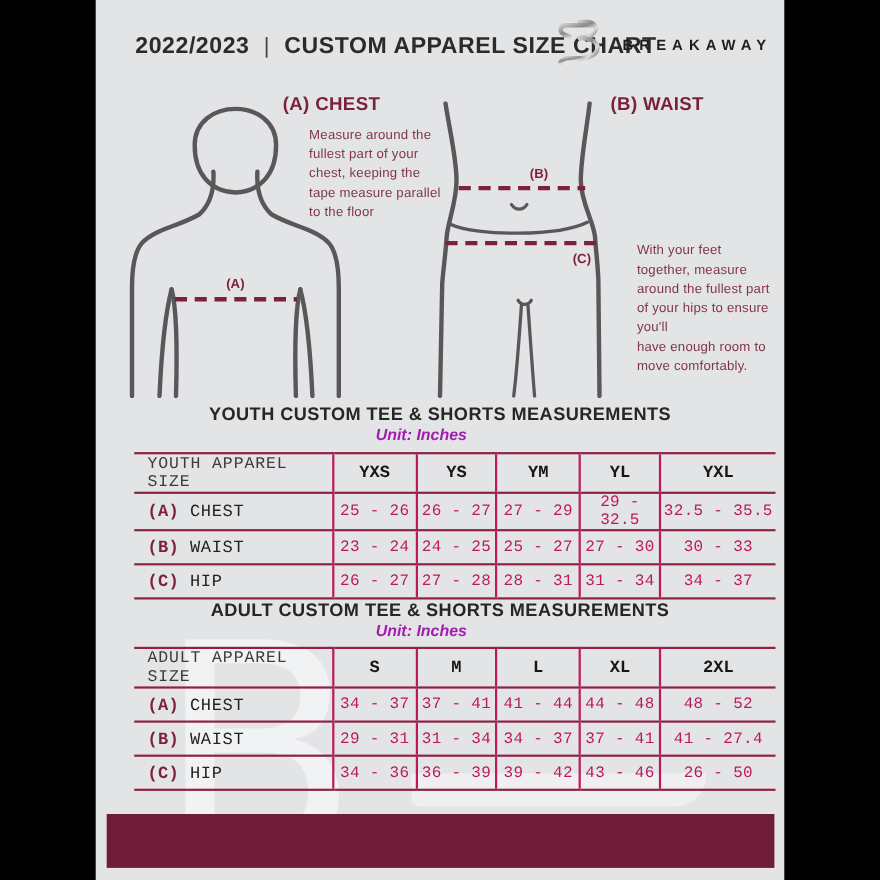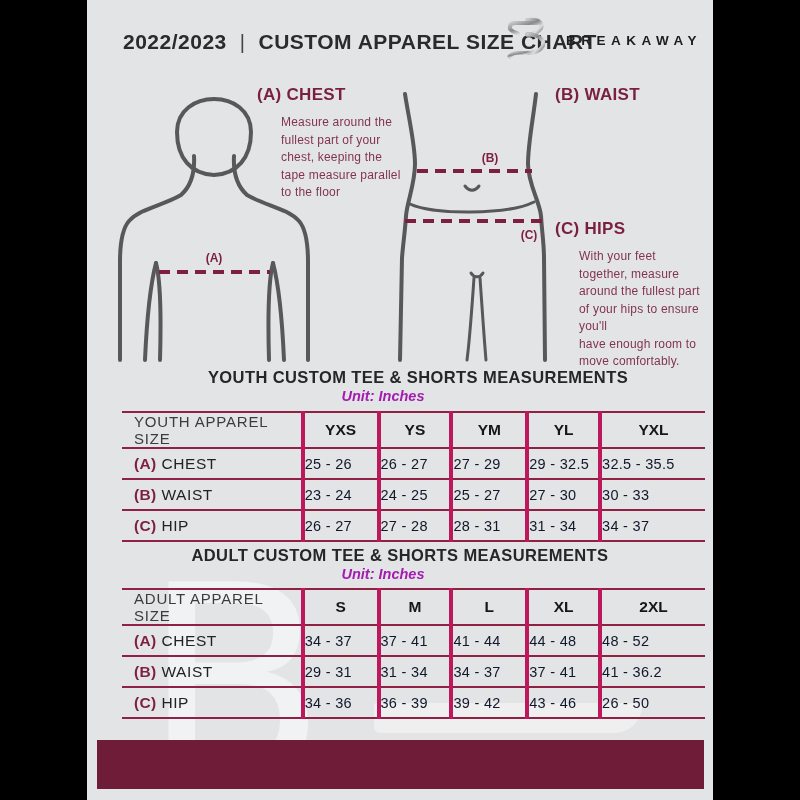--- a/index.html
+++ b/index.html
@@ -47,45 +47,45 @@
   .fig-2 { left: 306px; top: 92px; }
   
   .section-title {
     position: absolute; left: 0; width: 626px; text-align: center;
     font-size: 16.5px; font-weight: bold; color: #262626; letter-spacing: 0.4px; z-index: 2;
   }
   .unit-line {
     position: absolute; left: 0; width: 592px; text-align: center;
     font-size: 14.5px; font-style: italic; font-weight: bold; color: #a21caf; z-index: 2;
   }
-  .youth-title { top: 368px; margin-left: 18px; } .youth-unit { top: 388px; }
+  .youth-title { top: 368px; } .youth-unit { top: 388px; }
   .adult-title { top: 546px; } .adult-unit { top: 566px; }
   
   table.size-table {
     position: absolute; left: 35px; width: 583px;
-    border-collapse: collapse; table-layout: fixed; z-index: 2;
+    border-collapse: collapse; table-layout: fixed; z-index: 2; font-family: Liberation Mono, monospace;
   }
   .youth-table { top: 411px; }
   .adult-table { top: 588px; }
   .size-table tr { height: 31px; }
   .size-table thead tr { height: 34px; }
   .size-table th, .size-table td {
     border-top: 2px solid #8e2144;
     border-bottom: 2px solid #8e2144;
     background: transparent;
   }
-  .size-table th + th, .size-table td + td { border-left: 4px solid #be185d; margin-left: 44px; }
+  .size-table th + th, .size-table td + td { border-left: 2px solid #be185d; margin-left: 44px; }
   .size-table .lbl-cell {
     text-align: left; padding-left: 12px;
     font-weight: normal; font-size: 15px; color: #3c3c3c; letter-spacing: 0.8px;
   }
   .size-table thead .size-cell { font-size: 15.5px; font-weight: bold; color: #161616; text-align: center; }
   .size-table .row-key { font-weight: bold; color: #7d1f3e; font-size: 15.5px; letter-spacing: 0.3px; }
   .size-table .row-label { color: #222; font-size: 15.5px; letter-spacing: 0.6px; }
-  .size-table td.val-cell { text-align: left; font-size: 14.5px; color: #0f172a; letter-spacing: 0.3px; }
+  .size-table td.val-cell { text-align: center; font-size: 14.5px; color: #be185d; letter-spacing: 0.3px; }
   
   .watermark {
     position: absolute; left: 55px; top: 550px;
     font-family: "DejaVu Sans", sans-serif;
     font-size: 270px; line-height: 1; font-weight: 400;
     color: rgba(255,255,255,0.5); z-index: 1; user-select: none;
   }
   .watermark-arm {
     position: absolute; left: 287px; top: 703px;
     width: 268px; height: 30px;
@@ -168,21 +168,20 @@
       <div class="guide-body">Measure around the
 fullest part of your
 chest, keeping the
 tape measure parallel
 to the floor</div>
     </div>
     <div class="guide-block waist-block">
       <div class="guide-heading">(B) WAIST</div>
     </div>
     <div class="guide-block hips-block">
-      <div class="guide-heading">(C) HIPS</div>
       <div class="guide-body">With your feet
 together, measure
 around the fullest part
 of your hips to ensure
 you'll
 have enough room to
 move comfortably.</div>
     </div>
 
     <div class="section-title youth-title">YOUTH CUSTOM TEE &amp; SHORTS MEASUREMENTS</div>
@@ -265,21 +264,21 @@
           <td class="val-cell">41 - 44</td>
           <td class="val-cell">44 - 48</td>
           <td class="val-cell">48 - 52</td>
         </tr>
         <tr>
           <td class="lbl-cell"><span class="row-key">(B)</span> <span class="row-label">WAIST</span></td>
           <td class="val-cell">29 - 31</td>
           <td class="val-cell">31 - 34</td>
           <td class="val-cell">34 - 37</td>
           <td class="val-cell">37 - 41</td>
-          <td class="val-cell">41 - 36.2</td>
+          <td class="val-cell">41 - 27.4</td>
         </tr>
         <tr>
           <td class="lbl-cell"><span class="row-key">(C)</span> <span class="row-label">HIP</span></td>
           <td class="val-cell">34 - 36</td>
           <td class="val-cell">36 - 39</td>
           <td class="val-cell">39 - 42</td>
           <td class="val-cell">43 - 46</td>
           <td class="val-cell">26 - 50</td>
         </tr>
       </tbody>

